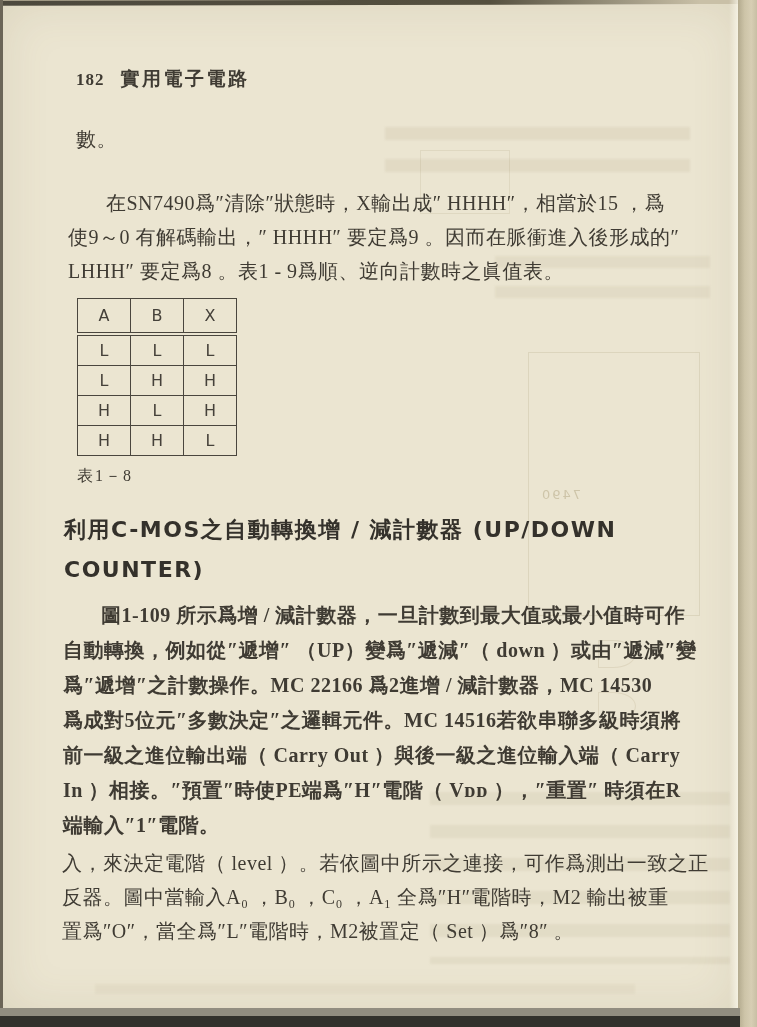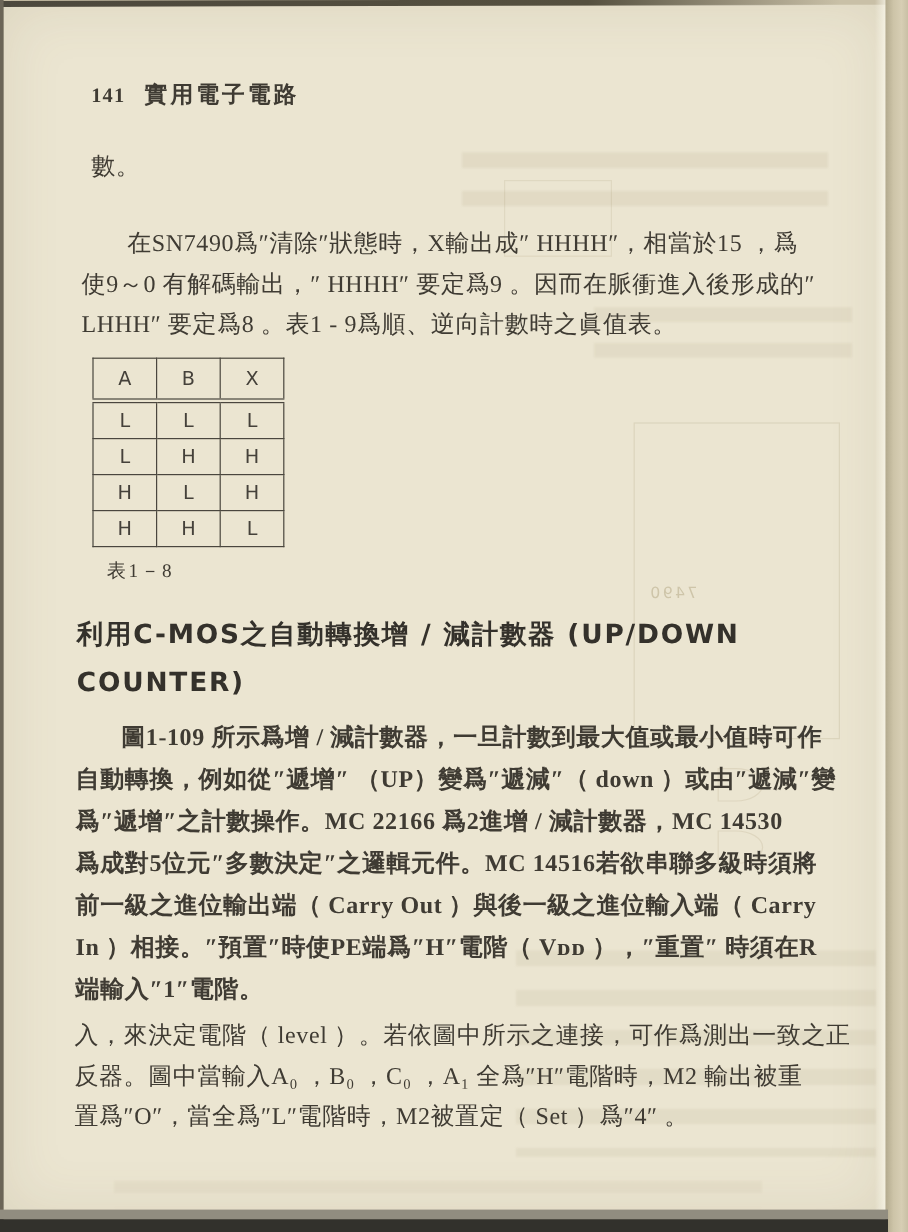--- a/index.html
+++ b/index.html
@@ -46,21 +46,21 @@
   .indent-lg { padding-left:38px; }
   .indent-sm { padding-left:16px; }
   
   .truth-table { left:77px; top:298px; border-collapse:collapse; }
   .truth-table td, .truth-table th {
     width:52px; height:29px; text-align:center; vertical-align:middle;
     border:1.6px solid #4a463e; font-family:"DejaVu Sans","Liberation Sans",sans-serif;
     font-size:16px; font-weight:normal; color:#45413a; padding:0;
   }
   .truth-table thead th { height:33px; border-bottom:4px double #4a463e; }
-  .table-caption { left:77px; top:466px; font-size:16px; letter-spacing:2px;margin-left:12px; }
+  .table-caption { left:77px; top:466px; font-size:16px; letter-spacing:2px; }
   
   .section-heading {
     left:64px; top:510px;
     font-family:"DejaVu Sans","Liberation Sans",sans-serif;
     font-weight:bold; font-size:22px; line-height:40px; letter-spacing:1.5px;
     color:#34312b; white-space:nowrap;
   }
   
   .bleed { position:absolute; pointer-events:none; }
   .bleed-rows-a { left:385px; top:127px; width:305px; height:54px;
@@ -100,21 +100,21 @@
   <div class="bleed bleed-box-a"></div>
   <div class="bleed bleed-rows-b"></div>
   <div class="bleed bleed-chip"></div>
   <div class="bleed bleed-7490">7490</div>
   <div class="bleed bleed-gate-1"></div>
   <div class="bleed bleed-gate-2"></div>
   <div class="bleed bleed-rows-c"></div>
   <div class="bleed bleed-rows-d"></div>
 
   <div class="abs page-header">
-    <span>141</span><span class="book-title">實用電子電路</span>
+    <span>182</span><span class="book-title">實用電子電路</span>
   </div>
 
   <div class="abs para p-opening">
     <div class="line">數。</div>
   </div>
 
   <div class="abs para p-sn7490">
     <div class="line indent-lg">在SN7490爲″清除″狀態時，X輸出成″ HHHH″，相當於15 ，爲</div>
     <div class="line">使9～0 有解碼輸出，″ HHHH″ 要定爲9 。因而在脈衝進入後形成的″</div>
     <div class="line">LHHH″ 要定爲8 。表1 - 9爲順、逆向計數時之眞值表。</div>
@@ -165,21 +165,21 @@
     <div class="line">爲″遞增″之計數操作。MC 22166 爲2進增 / 減計數器，MC 14530</div>
     <div class="line">爲成對5位元″多數決定″之邏輯元件。MC 14516若欲串聯多級時須將</div>
     <div class="line">前一級之進位輸出端（ Carry Out ）與後一級之進位輸入端（ Carry</div>
     <div class="line">In ）相接。″預置″時使PE端爲″H″電階（ Vᴅᴅ ），″重置″ 時須在R</div>
     <div class="line">端輸入″1″電階。</div>
   </div>
 
   <div class="abs para p-majority">
     <div class="line">入，來決定電階（ level ）。若依圖中所示之連接，可作爲測出一致之正</div>
     <div class="line">反器。圖中當輸入A₀ ，B₀ ，C₀ ，A₁ 全爲″H″電階時，M2 輸出被重</div>
-    <div class="line">置爲″O″，當全爲″L″電階時，M2被置定（ Set ）爲″4″ 。</div>
+    <div class="line">置爲″O″，當全爲″L″電階時，M2被置定（ Set ）爲″8″ 。</div>
   </div>
 
   <div class="edge-top"></div>
   <div class="edge-left"></div>
   <div class="edge-right-highlight"></div>
   <div class="edge-right"></div>
   <div class="edge-bottom-gray"></div>
   <div class="edge-bottom-dark"></div>
 
 </div>

